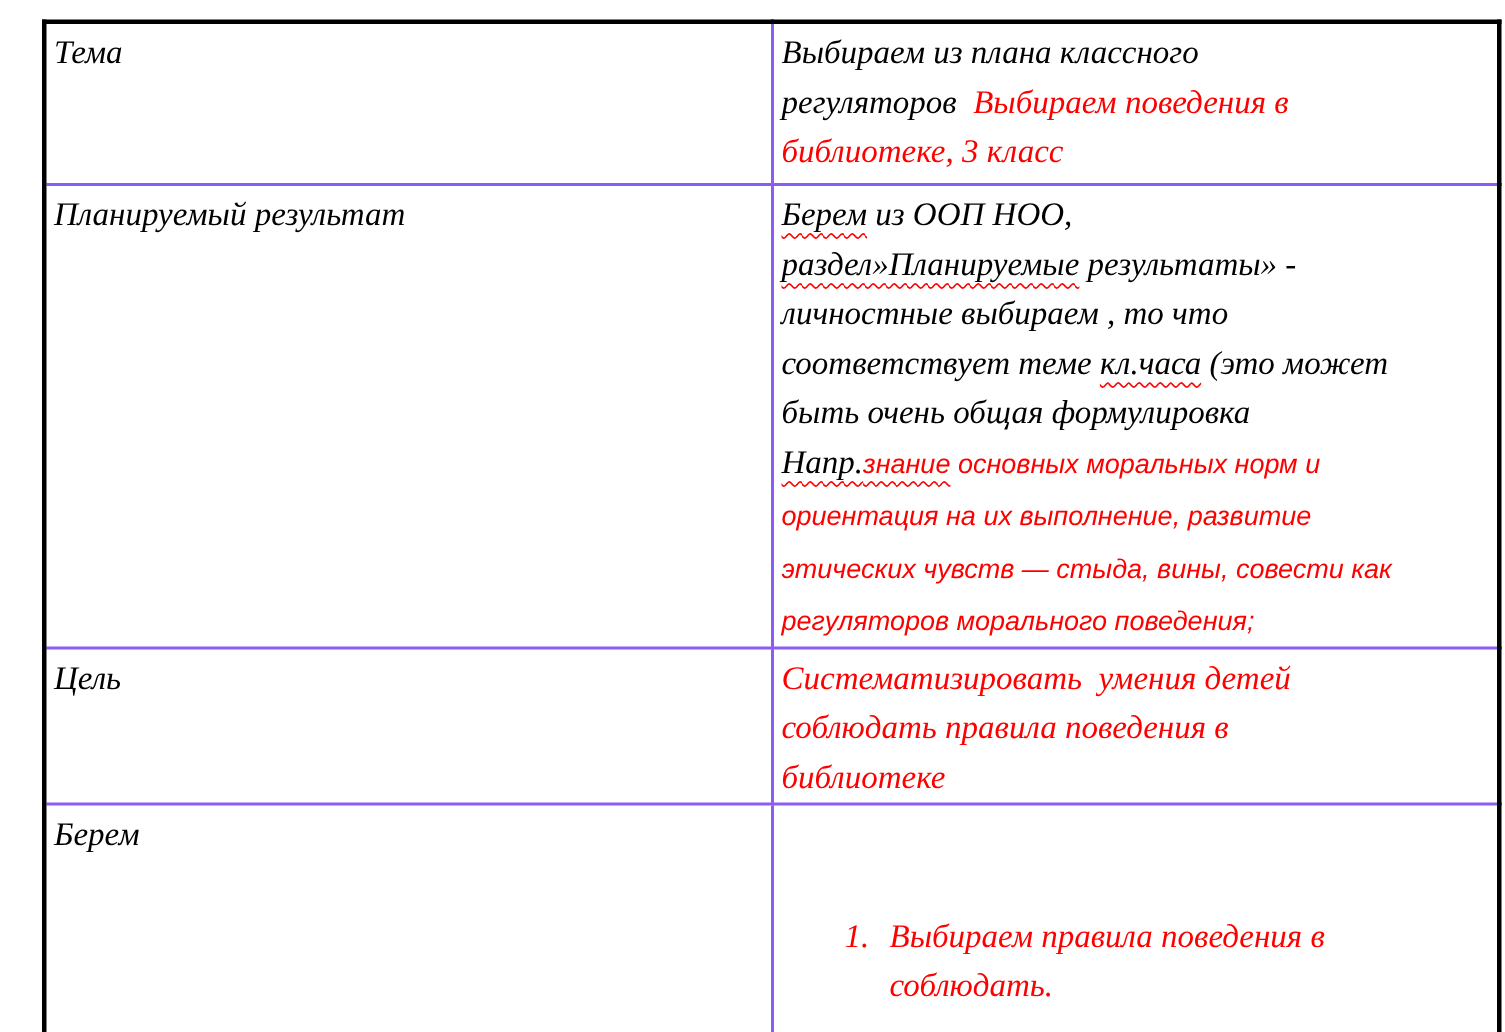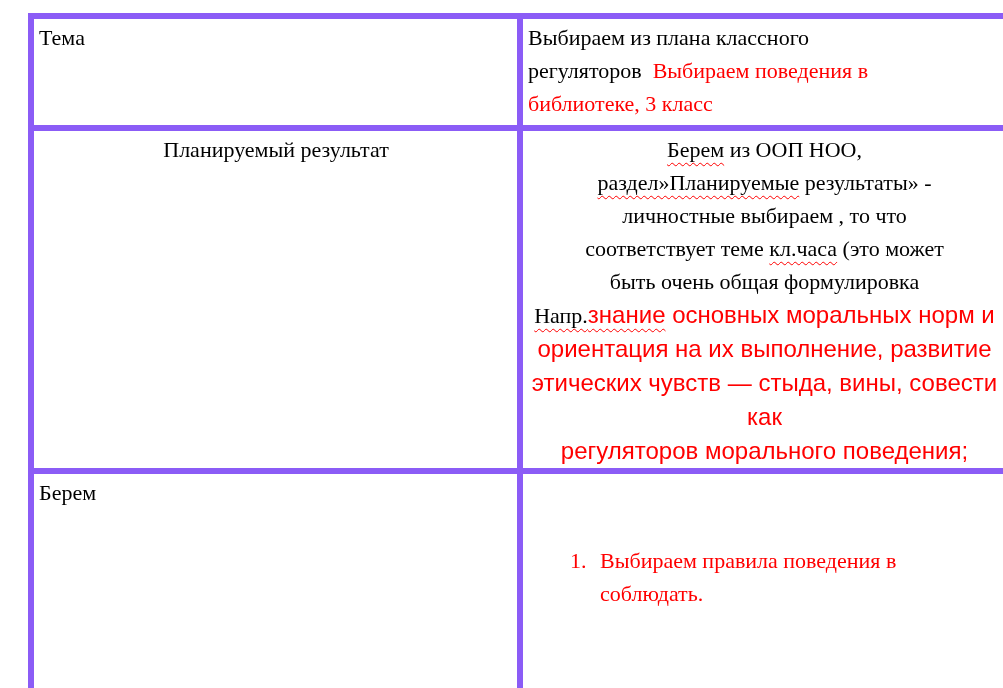--- a/index.html
+++ b/index.html
@@ -19,44 +19,45 @@
   table.plan-table {
     position: absolute;
     left: 28px;
     top: 13px;
     width: 955px;
     border-collapse: collapse;
     table-layout: fixed;
     border: 3px solid #000000;
   }
   table.plan-table td {
-    border: 6px solid #8b5cf6;
+    border: 2px solid #8b5cf6;
     vertical-align: top;
     padding: 2px 4px 0 5px;
     font-family: "Liberation Serif", "DejaVu Serif", serif;
     font-size: 22px;
     line-height: 33px;
     color: #000000;
+    font-style: italic;
   }
   td.label-cell { width: 474px; }
   td.value-cell { width: 473px; }
   tr.row-tema td { height: 104px; }
-  tr.row-result td { height: 290px; text-align: center; }
+  tr.row-result td { height: 290px; }
   tr.row-tsel td { height: 100px; }
   tr.row-zadachi td { height: 138px; }
   p.para {
     margin: 0;
     padding: 0;
     white-space: pre-wrap;
   }
   .t { color: #000000; }
   .red-serif { color: #ff0000; }
   .note {
     font-family: "Liberation Sans", "DejaVu Sans", sans-serif;
-    font-size: 24px;
+    font-size: 18px;
     color: #ff0000;
   }
   .misspell {
     text-decoration-line: underline;
     text-decoration-style: wavy;
     text-decoration-color: #ff0000;
     text-decoration-thickness: 1px;
     text-underline-offset: 5px;
     margin-top: 36px;
   }
@@ -90,20 +91,28 @@
           </td>
     </tr>
     <tr class="row-result">
       <td class="label-cell">
             <p class="para"><span class="t">Планируемый результат</span></p>
           </td>
       <td class="value-cell">
             <p class="para"><span class="t misspell">Берем</span><span class="t"> из ООП НОО,</span><br><span class="t misspell">раздел»Планируемые</span><span class="t"> результаты» -</span><br><span class="t">личностные выбираем , то что</span><br><span class="t">соответствует теме </span><span class="t misspell">кл.часа</span><span class="t"> (это может</span><br><span class="t">быть очень общая формулировка</span><br><span class="t misspell">Напр.</span><span class="note misspell">знание</span><span class="note"> основных моральных норм и</span><br><span class="note">ориентация на их выполнение, развитие</span><br><span class="note">этических чувств — стыда, вины, совести как</span><br><span class="note">регуляторов морального поведения;</span></p>
           </td>
     </tr>
+    <tr class="row-tsel">
+      <td class="label-cell">
+            <p class="para"><span class="t">Цель</span></p>
+          </td>
+      <td class="value-cell">
+            <p class="para"><span class="red-serif">Систематизировать  умения детей</span><br><span class="red-serif">соблюдать правила поведения в</span><br><span class="red-serif">библиотеке</span></p>
+          </td>
+    </tr>
     <tr class="row-zadachi">
       <td class="label-cell">
             <p class="para"><span class="t">Берем</span></p>
           </td>
       <td class="value-cell">
         <ol class="tasks-list">
           <li><span class="red-serif">Выбираем правила поведения в</span><br><span class="red-serif">соблюдать.</span></li>
           
         </ol>
       </td>

